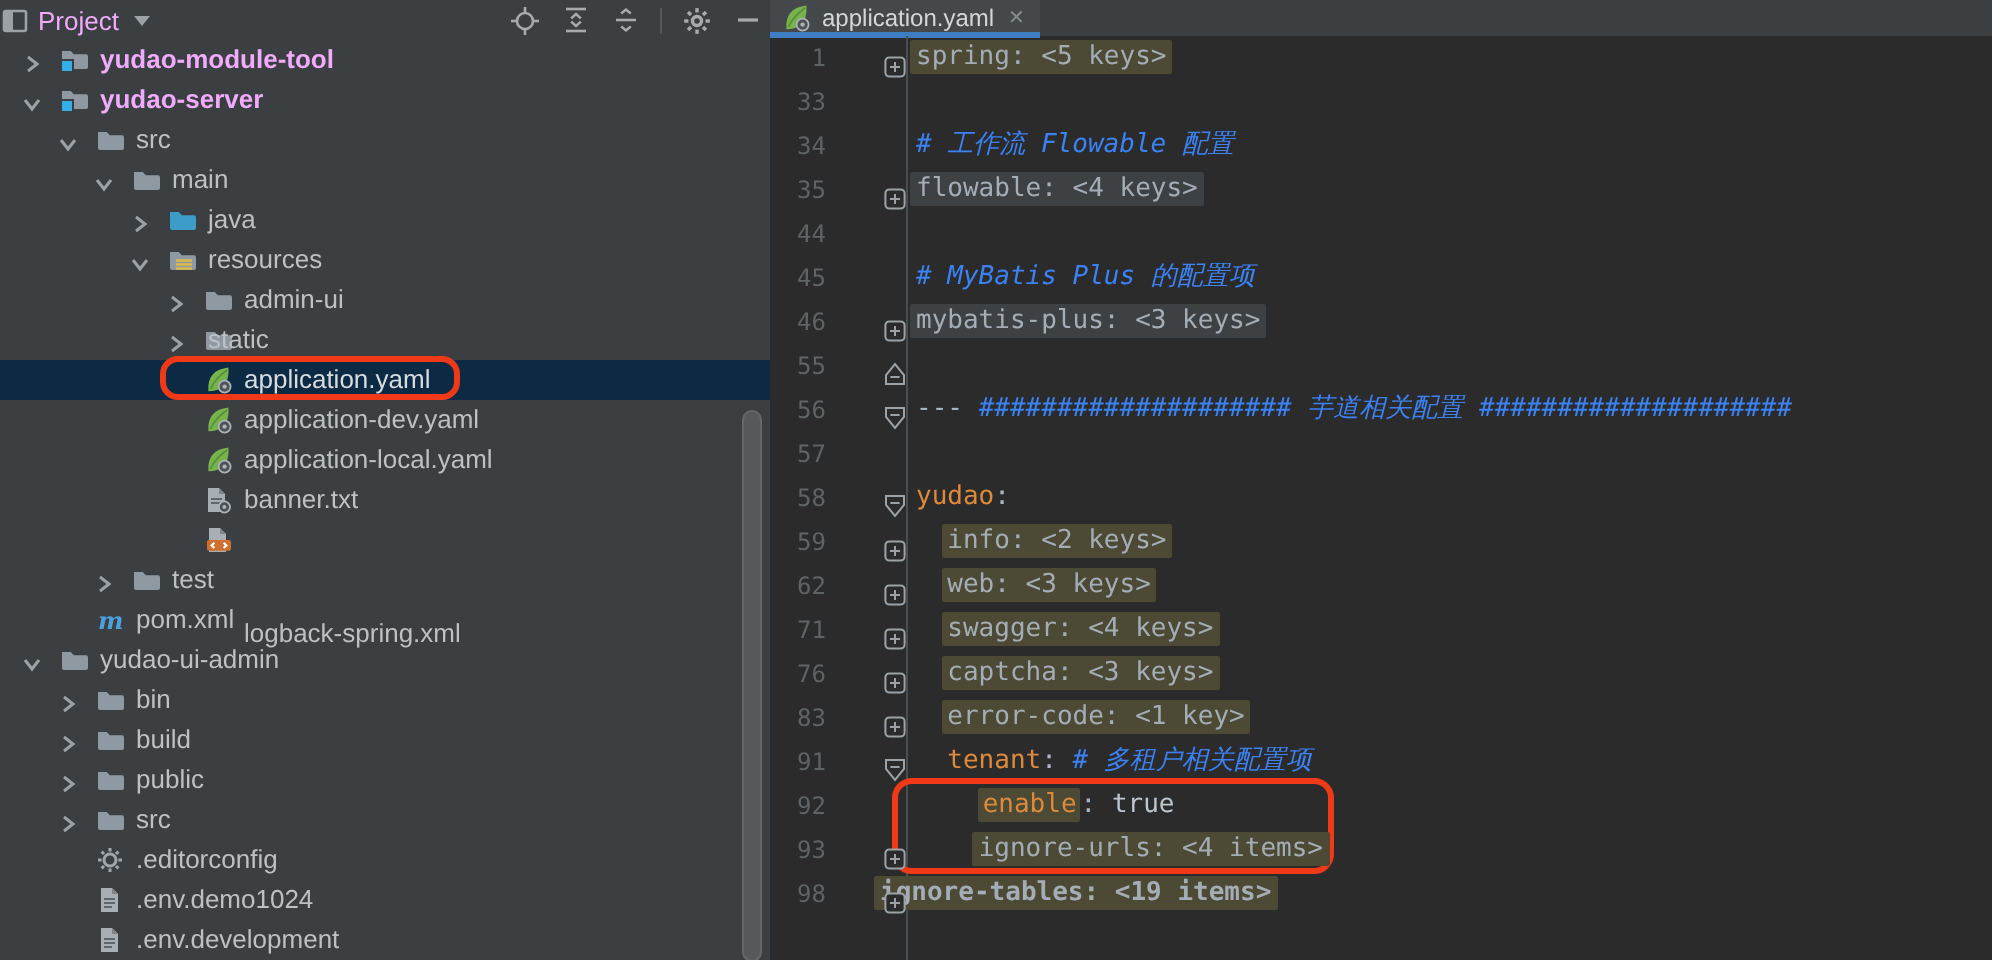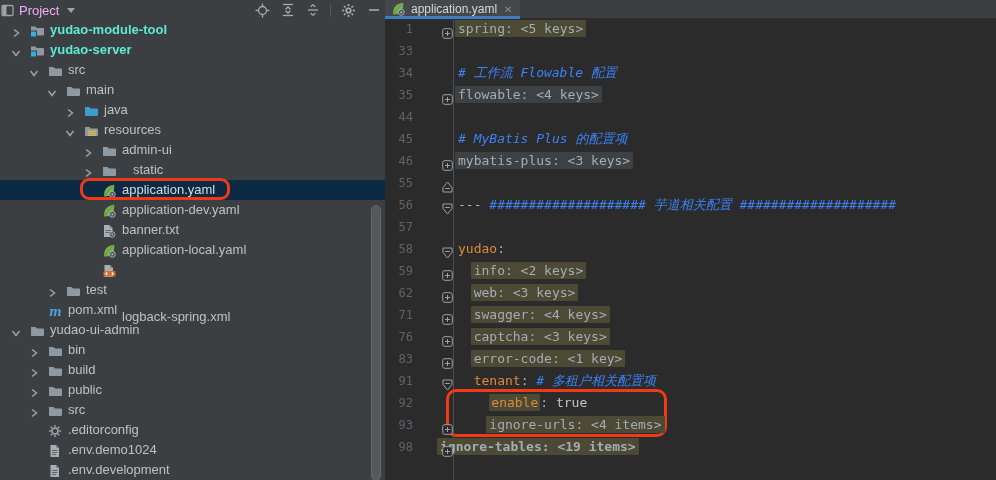--- a/index.html
+++ b/index.html
@@ -14,21 +14,21 @@
                border-top:5px solid #9da2a6;margin-left:8px;}
   #panel-tools{position:absolute;right:4px;top:0;height:20px;display:flex;align-items:center;gap:10px;}
   .tool{width:15px;height:15px;display:flex;align-items:center;justify-content:center;cursor:pointer;}
   .tool-sep{width:1px;height:13px;background:#55585a;}
   #tree{position:relative;}
   .trow{position:relative;height:20px;line-height:20px;cursor:pointer;}
   .trow.sel{background:#0d2a45;}
   .tchev{position:absolute;top:4px;width:12px;height:12px;}
   .ticon{position:absolute;top:3px;width:15px;height:14px;}
   .tlabel{position:absolute;top:0;font-size:13px;color:#bdc1c4;white-space:nowrap;}
-  .tlabel.bold{font-weight:bold;color:#5eead4;}
+  .tlabel.bold{font-weight:bold;color:#f0abfc;}
   .trow.sel .tlabel{color:#d7dce0;}
   .tree-annot{position:absolute;top:-2px;height:22px;border:3px solid #f03a17;border-radius:9px;
               box-sizing:border-box;pointer-events:none;}
   #tree-scrollbar{position:absolute;left:371px;top:205px;width:10px;height:276px;
                   background:#56595b;border-radius:5px;border:1px solid #656869;box-sizing:border-box;}
 
   
   #editor{position:absolute;left:385px;top:0;width:611px;height:480px;background:#2b2b2b;}
   #tabbar{position:relative;height:18px;background:#3c3f41;}
   #tab{position:relative;display:inline-flex;align-items:center;gap:5px;height:18px;
@@ -193,60 +193,60 @@
             </svg></span>
           <span class="tlabel" style="left: 122px;">admin-ui</span>
         </div>
         <div class="trow">
           <span class="tchev" style="left: 82px;"><svg width="12" height="12" viewBox="0 0 12 12">
               <polyline points="4,2.5 8.5,6 4,9.5" fill="none" stroke="#9da2a6" stroke-width="1.5"></polyline>
             </svg></span>
           <span class="ticon" style="left: 102px;"><svg width="15" height="14" viewBox="0 0 15 14">
               <path d="M1 3 h4.4 l1.5 1.6 H13 a1 1 0 0 1 1 1 V11 a1 1 0 0 1 -1 1 H2 a1 1 0 0 1 -1 -1 Z" fill="#8f99a2"></path>
             </svg></span>
-          <span class="tlabel" style="left: 133px;">static</span>
+          <span class="tlabel" style="left: 104px;">static</span>
         </div>
         <div class="trow sel">
           <span class="ticon" style="left: 102px;"><svg width="15" height="14" viewBox="0 0 15 14">
               <path d="M12.2 0.8 C5.2 1.6 1.6 5.4 2.2 12.6 C9.2 12.8 12.8 8.6 12.2 0.8 Z" fill="#77b34d"></path>
               <path d="M11.5 2 C8 4.5 5 7.5 3.2 11.5" fill="none" stroke="#5a9038" stroke-width="0.9"></path>
               <circle cx="10.3" cy="10.3" r="3" fill="#4c5356" stroke="#aeb3b6" stroke-width="0.9"></circle>
               <circle cx="10.3" cy="10.3" r="1.1" fill="#aeb3b6"></circle>
             </svg></span>
           <span class="tlabel" style="left: 122px;">application.yaml</span>
           <div class="tree-annot" style="left: 80px; width: 150px;"></div>
         </div>
         <div class="trow">
           <span class="ticon" style="left: 102px;"><svg width="15" height="14" viewBox="0 0 15 14">
               <path d="M12.2 0.8 C5.2 1.6 1.6 5.4 2.2 12.6 C9.2 12.8 12.8 8.6 12.2 0.8 Z" fill="#77b34d"></path>
               <path d="M11.5 2 C8 4.5 5 7.5 3.2 11.5" fill="none" stroke="#5a9038" stroke-width="0.9"></path>
               <circle cx="10.3" cy="10.3" r="3" fill="#4c5356" stroke="#aeb3b6" stroke-width="0.9"></circle>
               <circle cx="10.3" cy="10.3" r="1.1" fill="#aeb3b6"></circle>
             </svg></span>
           <span class="tlabel" style="left: 122px;">application-dev.yaml</span>
+        </div>
+        <div class="trow">
+          <span class="ticon" style="left: 102px;"><svg width="15" height="14" viewBox="0 0 15 14">
+              <path d="M12.2 0.8 C5.2 1.6 1.6 5.4 2.2 12.6 C9.2 12.8 12.8 8.6 12.2 0.8 Z" fill="#77b34d"></path>
+              <path d="M11.5 2 C8 4.5 5 7.5 3.2 11.5" fill="none" stroke="#5a9038" stroke-width="0.9"></path>
+              <circle cx="10.3" cy="10.3" r="3" fill="#4c5356" stroke="#aeb3b6" stroke-width="0.9"></circle>
+              <circle cx="10.3" cy="10.3" r="1.1" fill="#aeb3b6"></circle>
+            </svg></span>
+          <span class="tlabel" style="left: 122px;">application-local.yaml</span>
         </div>
         <div class="trow">
           <span class="ticon" style="left: 102px;"><svg width="14" height="14" viewBox="0 0 14 14">
               <path d="M2 1 h5.5 l3 3 v9 H2 Z" fill="#a7aeb4"></path>
               <path d="M7.5 1 l3 3 h-3 Z" fill="#7d858b"></path>
               <rect x="3.5" y="6" width="5.5" height="1" fill="#5f666b"></rect>
               <rect x="3.5" y="8" width="5.5" height="1" fill="#5f666b"></rect>
               <circle cx="10.2" cy="10.5" r="2.8" fill="#4c5356" stroke="#aeb3b6" stroke-width="0.9"></circle>
               <circle cx="10.2" cy="10.5" r="1" fill="#aeb3b6"></circle>
             </svg></span>
           <span class="tlabel" style="left: 122px;">banner.txt</span>
-        </div>
-        <div class="trow">
-          <span class="ticon" style="left: 102px;"><svg width="15" height="14" viewBox="0 0 15 14">
-              <path d="M12.2 0.8 C5.2 1.6 1.6 5.4 2.2 12.6 C9.2 12.8 12.8 8.6 12.2 0.8 Z" fill="#77b34d"></path>
-              <path d="M11.5 2 C8 4.5 5 7.5 3.2 11.5" fill="none" stroke="#5a9038" stroke-width="0.9"></path>
-              <circle cx="10.3" cy="10.3" r="3" fill="#4c5356" stroke="#aeb3b6" stroke-width="0.9"></circle>
-              <circle cx="10.3" cy="10.3" r="1.1" fill="#aeb3b6"></circle>
-            </svg></span>
-          <span class="tlabel" style="left: 122px;">application-local.yaml</span>
         </div>
         <div class="trow">
           <span class="ticon" style="left: 102px;"><svg width="15" height="14" viewBox="0 0 15 14">
               <path d="M2.5 1 h5.5 l3 3 v9 H2.5 Z" fill="#a7aeb4"></path>
               <path d="M8 1 l3 3 h-3 Z" fill="#7d858b"></path>
               <rect x="1.5" y="7" width="12" height="5.4" rx="1" fill="#d07030"></rect>
               <polyline points="5.2,8.4 3.8,9.7 5.2,11" fill="none" stroke="#fff" stroke-width="1.1"></polyline>
               <polyline points="9.8,8.4 11.2,9.7 9.8,11" fill="none" stroke="#fff" stroke-width="1.1"></polyline>
             </svg></span>
           <span class="tlabel" style="left: 122px; margin-top: 47px;">logback-spring.xml</span>

